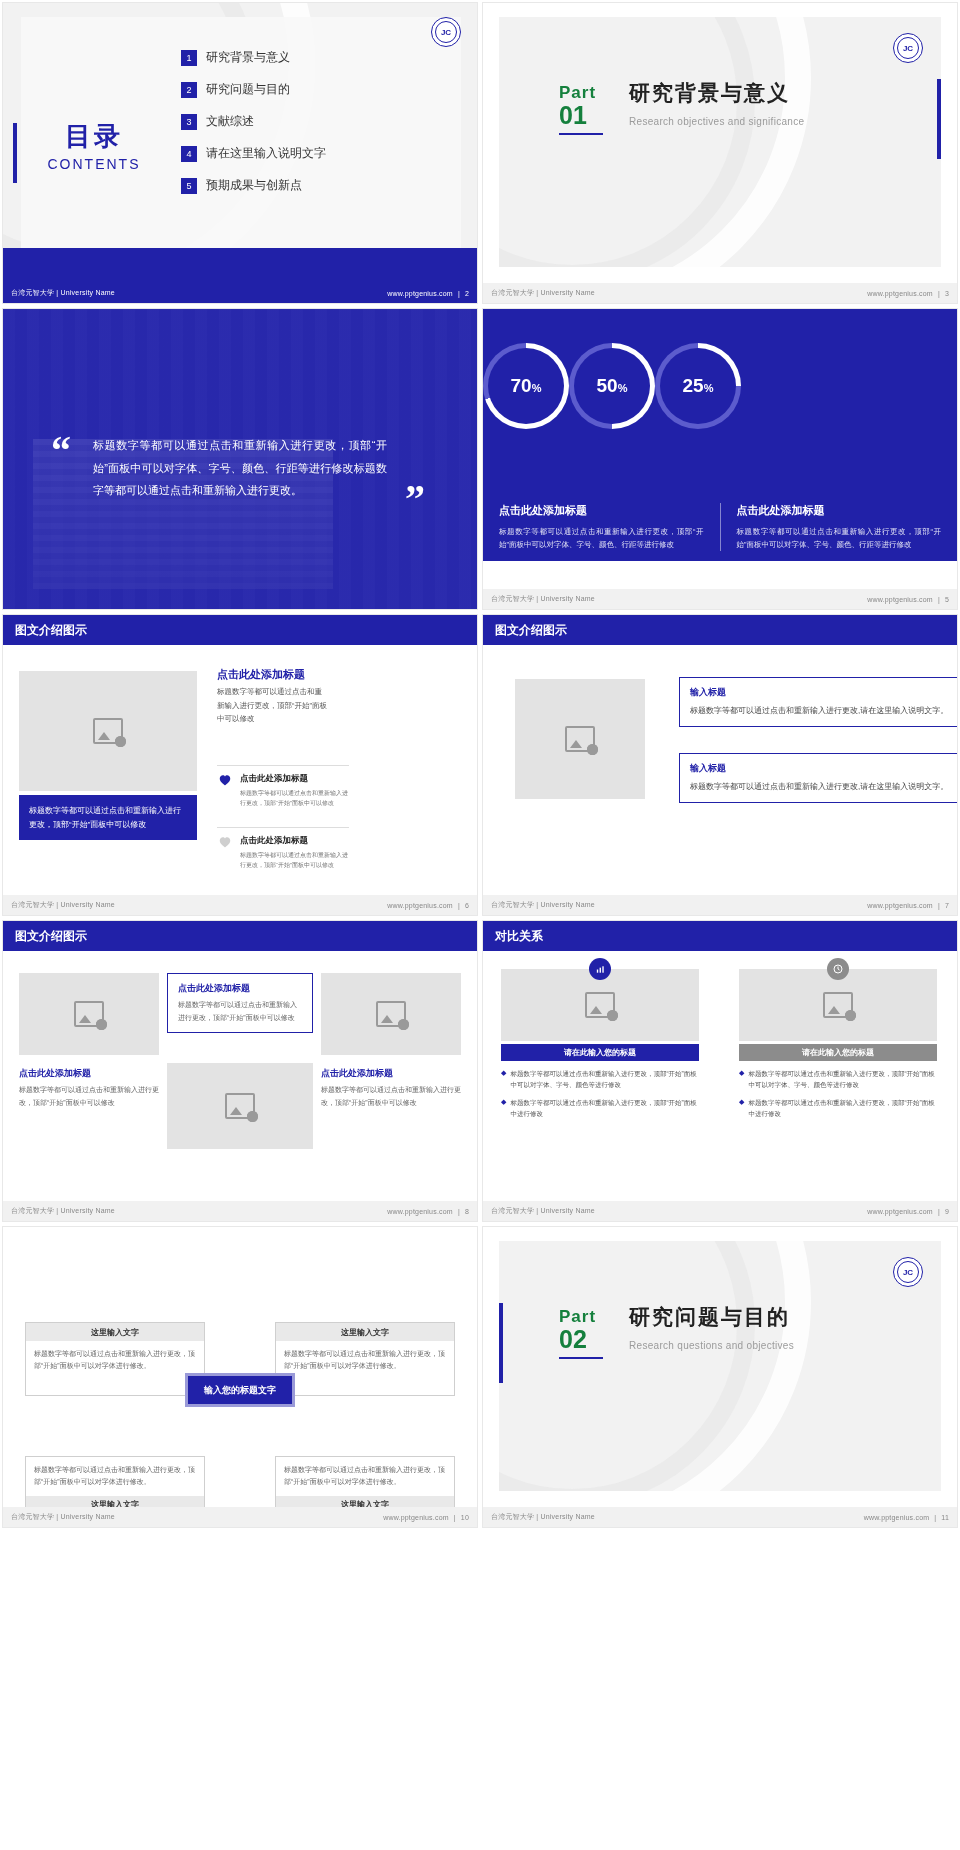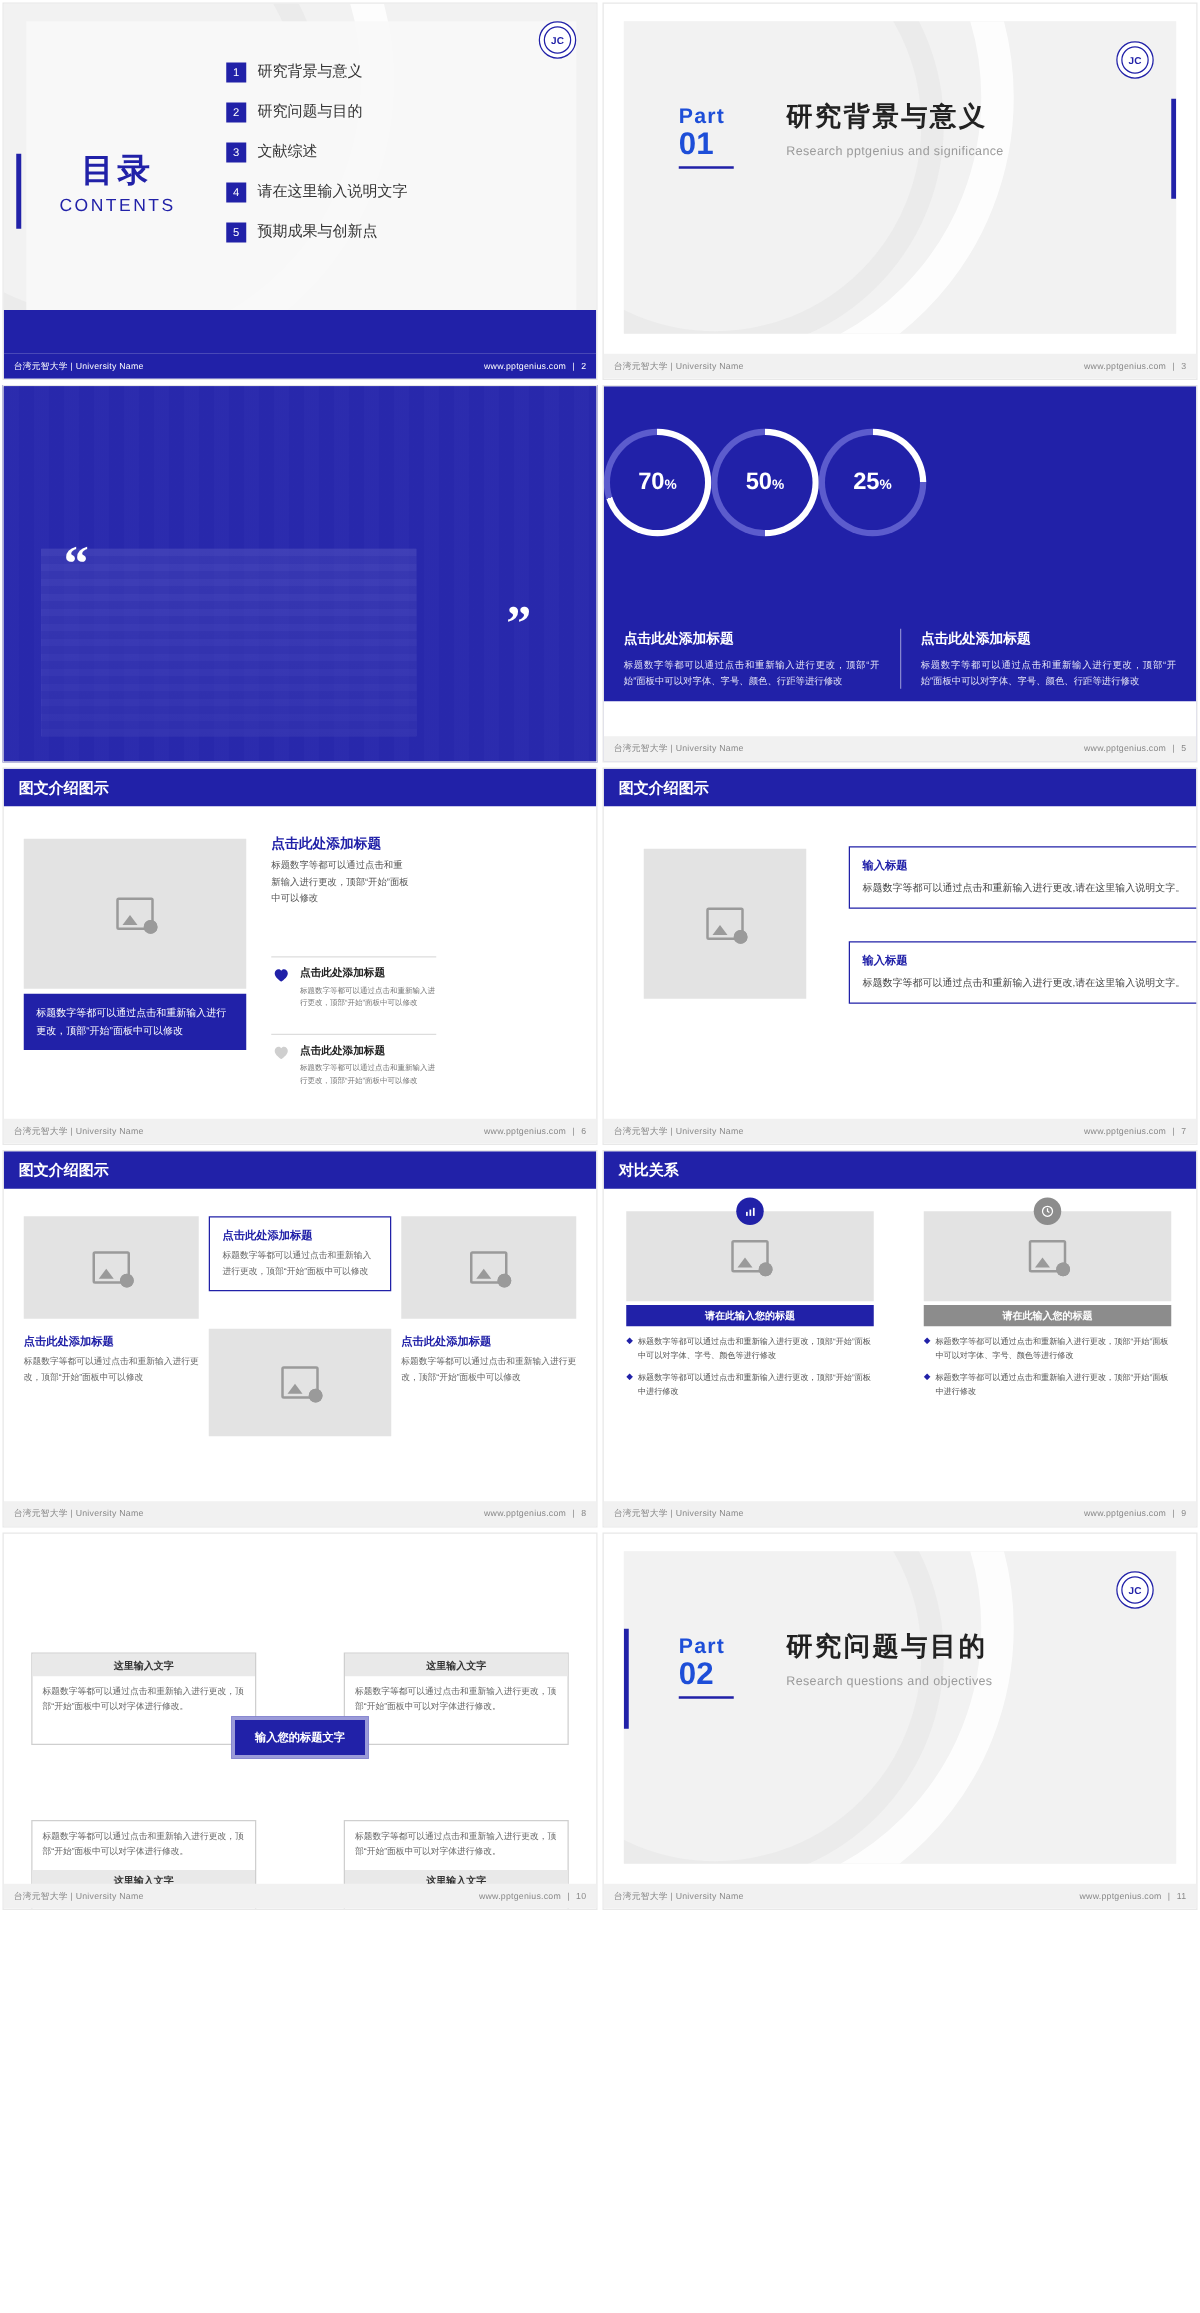--- a/index.html
+++ b/index.html
@@ -36,21 +36,21 @@
   .s2 .list{position:absolute;left:178px;top:46px;}
   .s2 .row{display:flex;align-items:center;margin-bottom:15px;}
   .s2 .num{width:16px;height:16px;background:#2121a8;color:#fff;font-size:9px;display:flex;align-items:center;justify-content:center;margin-right:9px;}
   .s2 .txt{font-size:12px;color:#333;}
   .s2 .logo-pos{position:absolute;right:16px;top:14px;}
 
   
   .part .panel{position:absolute;left:16px;top:14px;right:16px;bottom:36px;background:#f2f2f2;overflow:hidden;}
   .part .bar{position:absolute;right:0;top:62px;width:4px;height:80px;background:#2121a8;}
   .part .left-bar{position:absolute;left:0;top:62px;width:4px;height:80px;background:#2121a8;}
-  .part .pword{position:absolute;left:44px;top:66px;color:#1d4ed8;}
+  .part .pword{position:absolute;left:60px;top:66px;color:#15803d;}
   .part .pword .p1{font-size:17px;font-weight:bold;letter-spacing:1px;}
   .part .pword .p2{font-size:25px;font-weight:bold;line-height:1;}
   .part .pword .uline{width:44px;height:2px;background:#2121a8;margin-top:5px;}
   .part .ttl{position:absolute;left:130px;top:62px;}
   .part .ttl .cn{font-size:21px;font-weight:bold;color:#222;letter-spacing:2px;}
   .part .ttl .en{font-size:10px;color:#9b9b9b;margin-top:9px;letter-spacing:.3px;}
   .part .logo-pos{position:absolute;right:18px;top:16px;}
 
   
   .s4{background:#2121a8;}
@@ -179,41 +179,42 @@
     <div class="panel">
       <div class="arcs"></div>
       <div class="bar"></div>
       <div class="pword">
         <div class="p1">Part</div>
         <div class="p2">01</div>
         <div class="uline"></div>
       </div>
       <div class="ttl">
         <div class="cn">研究背景与意义</div>
-        <div class="en">Research pptgenius and significance</div>
+        <div class="en">Research objectives and significance</div>
       </div>
       <div class="logo logo-pos">
         <div class="inner">JC</div>
       </div>
     </div>
     <div class="footer light">
       <span>台湾元智大学 | University Name</span>
       <span class="right">
         <span>www.pptgenius.com</span>
         <span>|</span>
         <span>3</span>
       </span>
     </div>
   </div>
 
   <div class="slide s4">
     <div class="bg"></div>
     <div class="bldg"></div>
     <div class="qmark q1">“</div>
     <div class="qmark q2">”</div>
+    <div class="qtext">标题数字等都可以通过点击和重新输入进行更改，顶部“开始”面板中可以对字体、字号、颜色、行距等进行修改标题数字等都可以通过点击和重新输入进行更改。</div>
   </div>
 
   <div class="slide s5">
     <div class="slide-inner" style="background:#2121a8;"></div>
     <div class="whitebase"></div>
 
     <div class="donuts">
       <div class="donut">
         <div class="ring" style="background:conic-gradient(#ffffff 0 252deg,#5c5ccd 252deg 360deg);"></div>
         <div class="ring" style="background:#2121a8;inset:5px;"></div>

